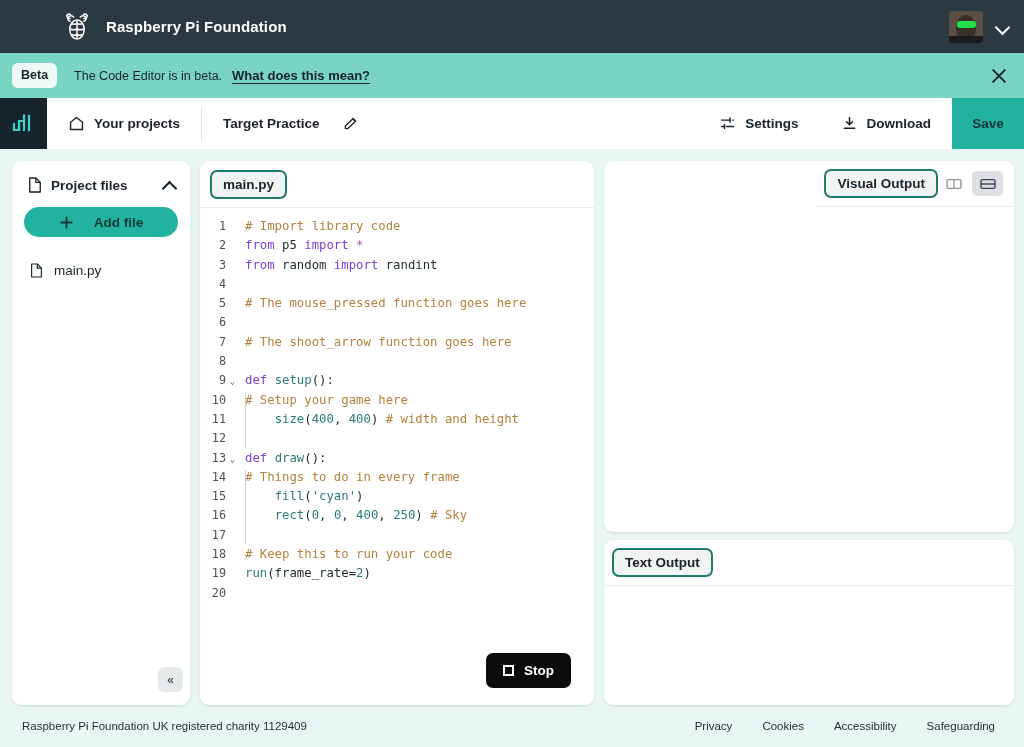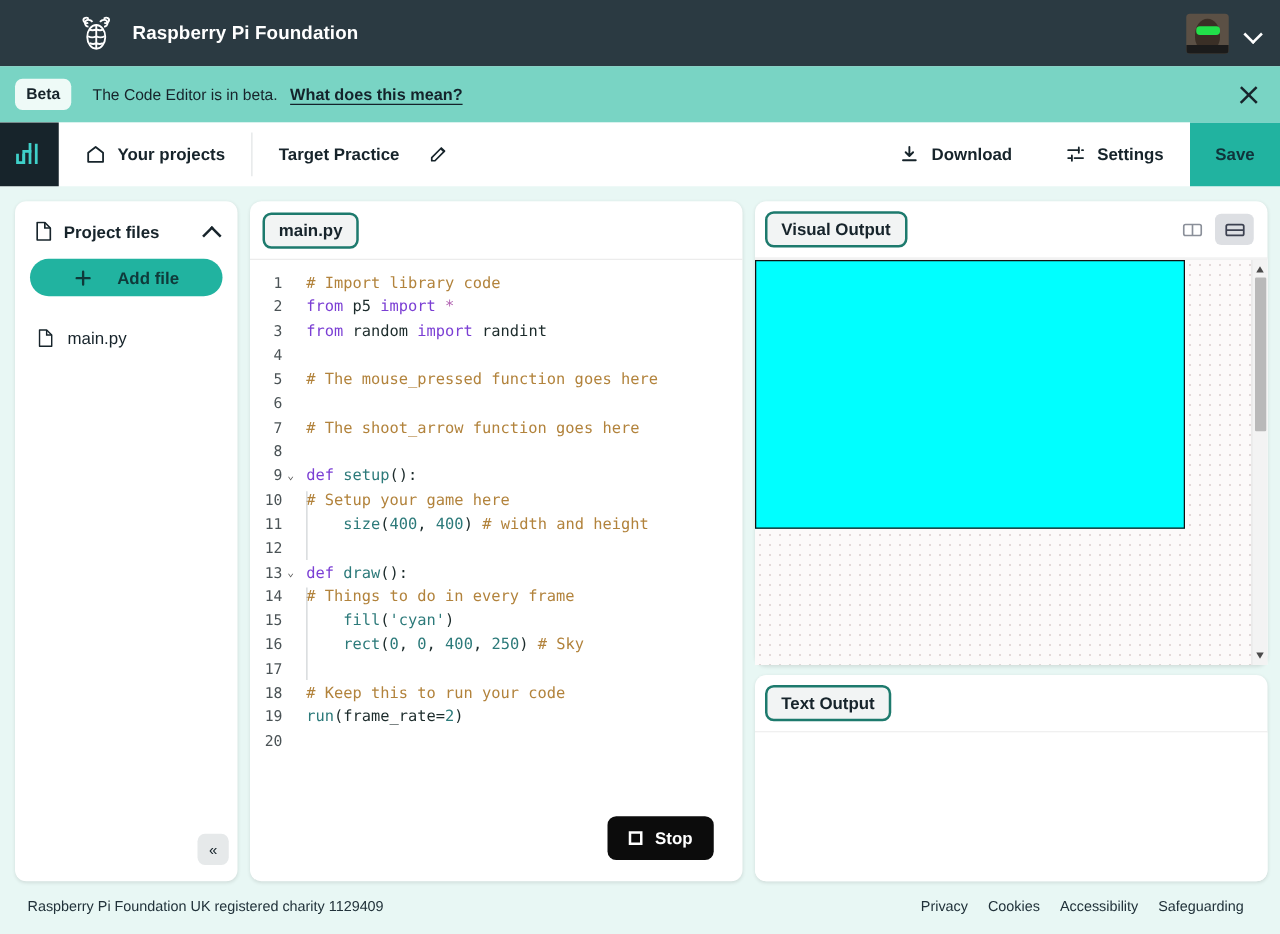--- a/index.html
+++ b/index.html
@@ -184,21 +184,21 @@
   .stop-btn {
     position: absolute; right: 23px; bottom: 17px;
     background: #0c0c0c; color: #ffffff; border-radius: 7px;
     padding: 10px 17px; font-size: 13.5px; font-weight: bold;
     display: flex; align-items: center; gap: 10px; cursor: pointer;
   }
   .stop-sq { width: 11px; height: 11px; border: 2px solid #ffffff; }
 
   
   .outcol { width: 410px; flex: 0 0 410px; display: flex; flex-direction: column; gap: 8px; min-height: 0; }
-  .visual-card { flex: 0 0 371px; display: flex; flex-direction: column; }
+  .visual-card { flex: 0 0 371px; display: flex; flex-direction: column; align-items: flex-end; }
   .out-head {
     height: 46px; flex: 0 0 46px; display: flex; align-items: center;
     padding: 0 11px 0 8px; border-bottom: 1px solid #ececec;
   }
   .out-spacer { flex: 1 1 auto; }
   .split-toggle { display: flex; gap: 3px; }
   .split-btn {
     width: 31px; height: 25px; border-radius: 5px;
     display: flex; align-items: center; justify-content: center; cursor: pointer;
   }
@@ -229,21 +229,21 @@
   .vscroll .arrow-up { top: 5px; border-bottom: 5px solid #4a4a4a; }
   .vscroll .arrow-dn { bottom: 5px; border-top: 5px solid #4a4a4a; }
   .text-card { flex: 1 1 auto; display: flex; flex-direction: column; min-height: 0; }
   .text-body { flex: 1 1 auto; background: #ffffff; border-radius: 0 0 9px 9px; }
 
   
   .footer {
     height: 42px; flex: 0 0 42px; display: flex; align-items: center;
     padding: 0 29px 0 22px; font-size: 11.5px; color: #21323a;
   }
-  .footer .links { margin-left: auto; display: flex; gap: 16px; }
+  .footer .links { margin-left: auto; display: flex; gap: 30px; }
   .footer .links span { cursor: pointer; }
   svg { display: block; }
 </style>
 </head>
 <body>
 
 <div class="brandbar">
   <span class="brand-logo">
     <svg viewBox="0 0 30 32" width="30" height="32">
       <g fill="none" stroke="#ffffff" stroke-width="1.5">
@@ -300,36 +300,36 @@
       <svg viewBox="0 0 20 20" width="17" height="17">
         <path d="M4 16h3l9-9-3-3-9 9z" fill="none" stroke="#17242b" stroke-width="1.6" stroke-linejoin="round"></path>
         <path d="M12.5 4.5 15.5 7.5" stroke="#17242b" stroke-width="1.6"></path>
       </svg>
     </span>
   </div>
   <div class="tb-spacer"></div>
   <div class="tb-item">
     <span>
       <svg viewBox="0 0 20 20" width="17" height="17">
-        <path d="M10 3v8M6.5 8 10 11.5 13.5 8" fill="none" stroke="#17242b" stroke-width="1.8" stroke-linecap="round" stroke-linejoin="round"></path>
-        <path d="M4 15.5h12" stroke="#17242b" stroke-width="1.8" stroke-linecap="round"></path>
-      </svg>
-    </span>
-    <span>Download</span>
-  </div>
-  <div class="tb-item">
-    <span>
-      <svg viewBox="0 0 20 20" width="17" height="17">
         <g stroke="#17242b" stroke-width="1.7" stroke-linecap="round">
           <path d="M3 6h10M16 6h1M3 13.5h3M9 13.5h8"></path>
           <path d="M13 3.5v5M6.5 11v5"></path>
         </g>
       </svg>
     </span>
     <span>Settings</span>
+  </div>
+  <div class="tb-item">
+    <span>
+      <svg viewBox="0 0 20 20" width="17" height="17">
+        <path d="M10 3v8M6.5 8 10 11.5 13.5 8" fill="none" stroke="#17242b" stroke-width="1.8" stroke-linecap="round" stroke-linejoin="round"></path>
+        <path d="M4 15.5h12" stroke="#17242b" stroke-width="1.8" stroke-linecap="round"></path>
+      </svg>
+    </span>
+    <span>Download</span>
   </div>
   <div class="save-btn">Save</div>
 </div>
 
 <div class="main">
 
   <div class="card sidebar">
     <div class="sb-head">
       <span>
         <svg viewBox="0 0 16 18" width="14" height="16">

